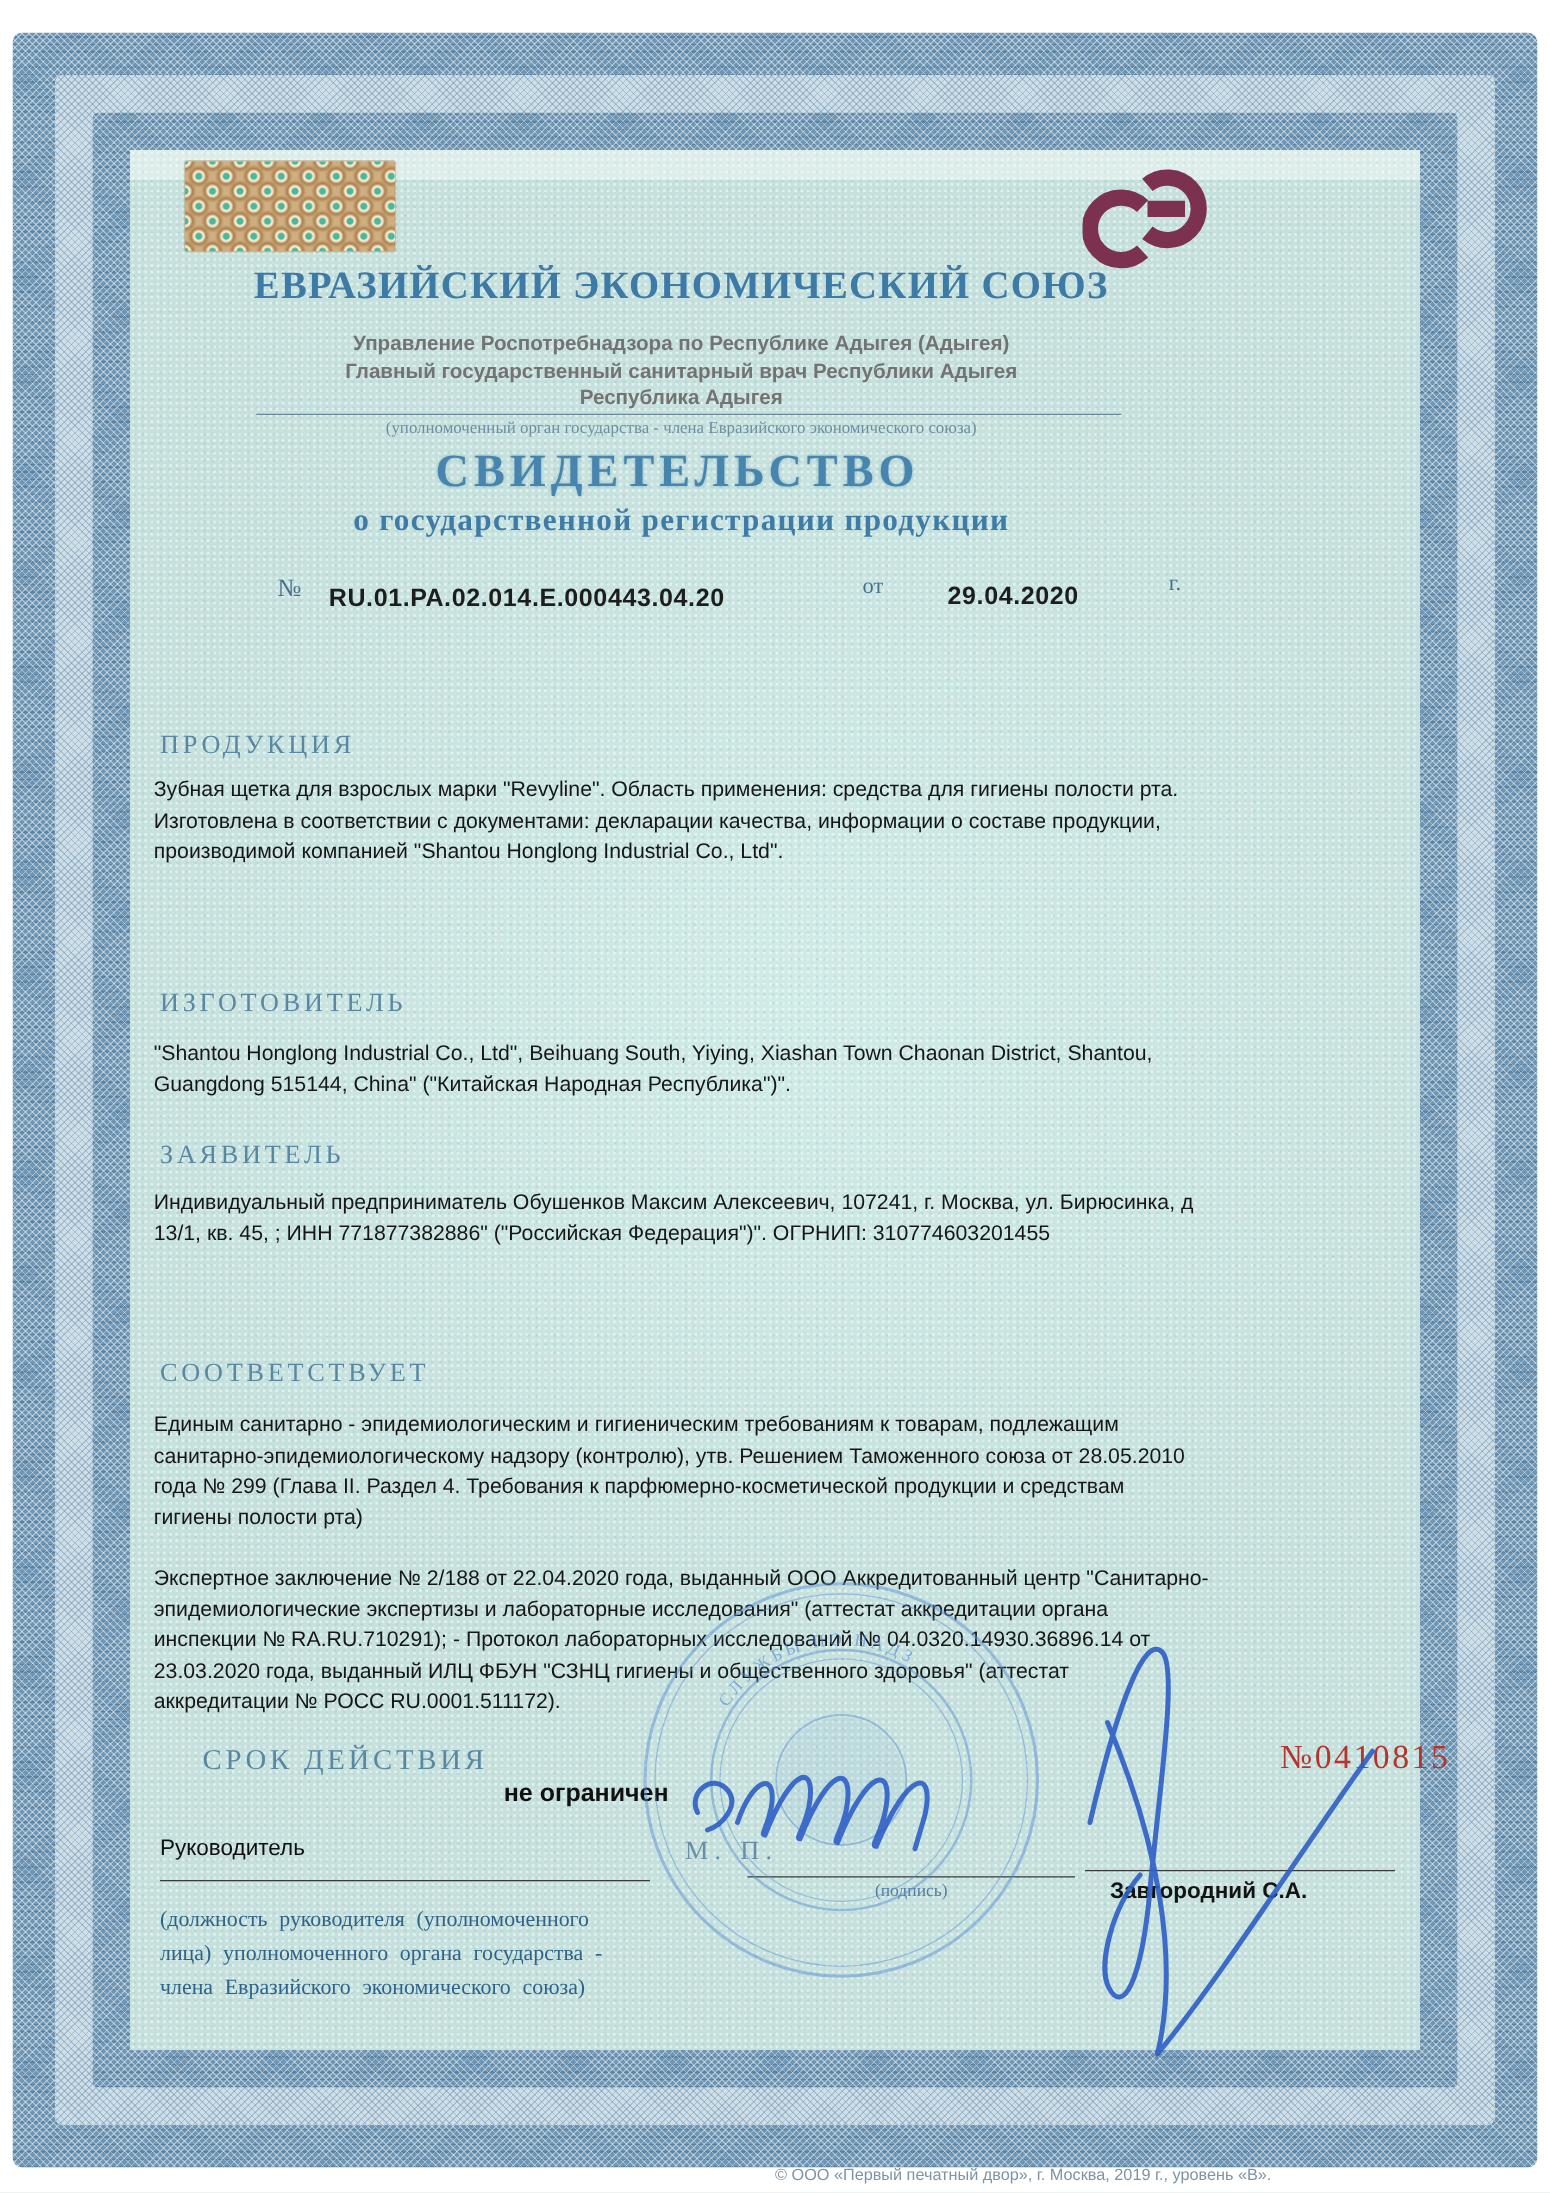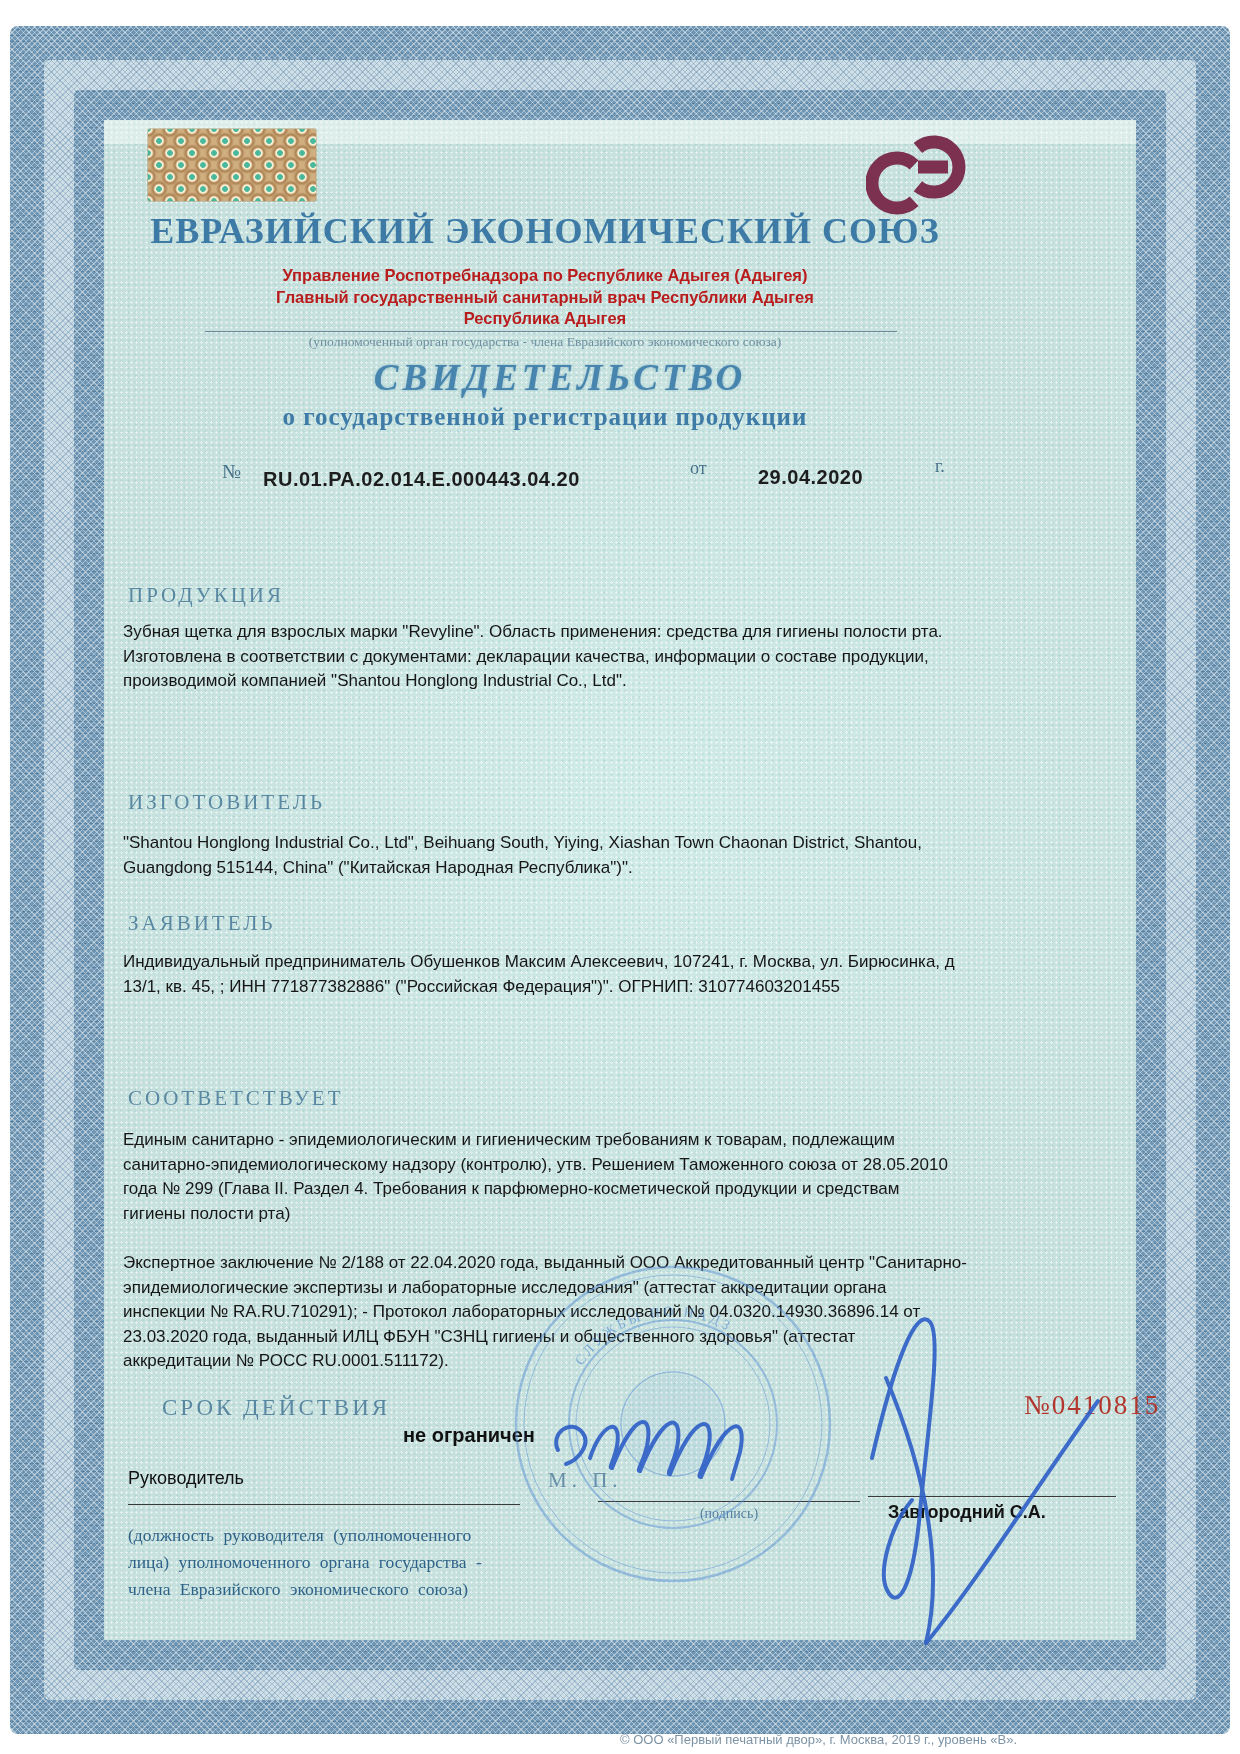--- a/index.html
+++ b/index.html
@@ -27,29 +27,29 @@
     box-shadow:0 0 0 1px rgba(150,120,70,.35);
     background:
       radial-gradient(circle,#49b89d 2.5px,rgba(73,184,157,0) 3.2px) 0 0/22px 24px,
       radial-gradient(circle,#49b89d 2.5px,rgba(73,184,157,0) 3.2px) 11px 12px/22px 24px,
       radial-gradient(circle,rgba(255,242,214,.95) 4px,rgba(166,122,74,.9) 6px,rgba(255,242,214,0) 9px) 0 0/22px 24px,
       radial-gradient(circle,rgba(255,242,214,.95) 4px,rgba(166,122,74,.9) 6px,rgba(255,242,214,0) 9px) 11px 12px/22px 24px,
       #cfae80;}
   .se-logo{position:absolute;left:866px;top:130px;width:104px;height:88px;}
   
   .union{position:absolute;left:45px;width:1000px;top:210px;text-align:center;
-    font-family:"Liberation Serif",serif;font-weight:bold;font-size:36px;letter-spacing:1px;color:#3d7aa6;}
+    font-family:"Liberation Serif",serif;font-weight:bold;font-size:31px;letter-spacing:1px;color:#3d7aa6;}
   .auth{position:absolute;left:95px;width:900px;top:265px;text-align:center;
-    font-size:16.5px;line-height:21.5px;color:#b91c1c;font-weight:bold;}
+    font-size:16.5px;line-height:21.5px;color:#737373;font-weight:bold;}
   .auth-rule{position:absolute;left:205px;top:331px;width:692px;border-top:1.5px solid #52718a;opacity:.8;}
   .auth-note{position:absolute;left:95px;width:900px;top:334px;text-align:center;
     font-family:"Liberation Serif",serif;font-size:13.5px;color:#5e7f96;opacity:.85;}
-  .doc-title{position:absolute;left:60px;width:1000px;top:356px;text-align:center;
+  .doc-title{position:absolute;left:42px;width:1000px;top:356px;text-align:center;
     font-family:"Liberation Serif",serif;font-weight:bold;font-size:37px;letter-spacing:4px;color:#4785ae;
-    text-shadow:0 0 3px rgba(71,133,174,.45);font-style:italic;}
+    text-shadow:0 0 3px rgba(71,133,174,.45);}
   .doc-subtitle{position:absolute;left:45px;width:1000px;top:403px;text-align:center;
     font-family:"Liberation Serif",serif;font-weight:bold;font-size:25px;letter-spacing:1px;color:#3e7ba7;}
   
   .lbl{position:absolute;font-family:"Liberation Serif",serif;color:#47708d;}
   .reg-no-label{left:222px;top:460px;font-size:20px;}
   .reg-from{left:690px;top:458px;font-size:18px;}
   .reg-year{left:935px;top:456px;font-size:18px;}
   .reg-val{position:absolute;font-weight:bold;font-size:20px;letter-spacing:.5px;color:#1d1d1d;}
   .reg-number{left:263px;top:468px;}
   .reg-date{left:758px;top:466px;}

